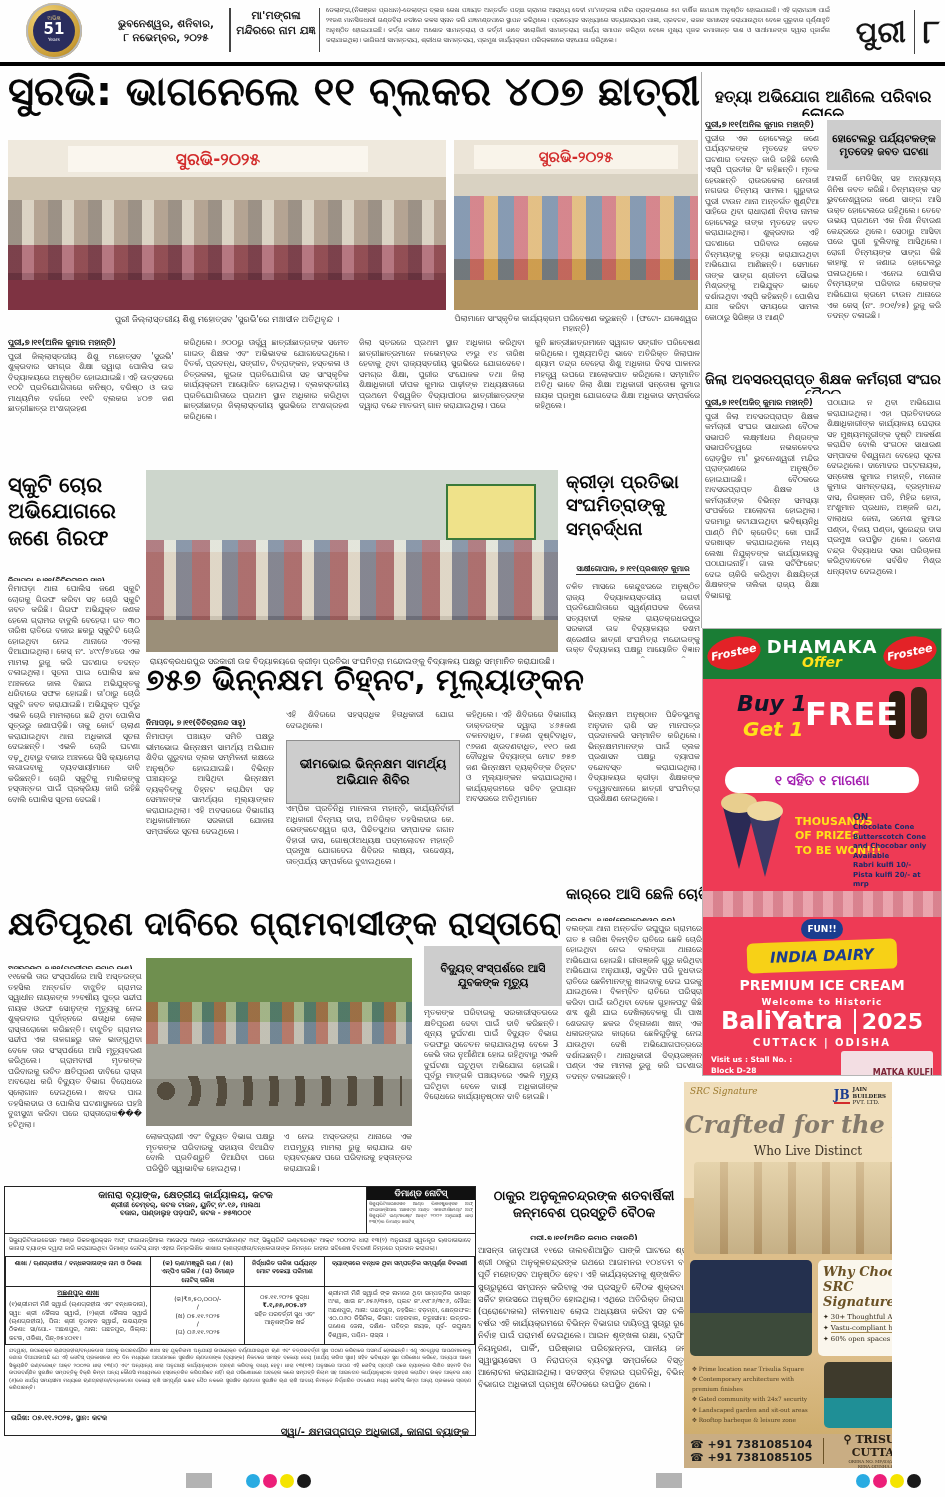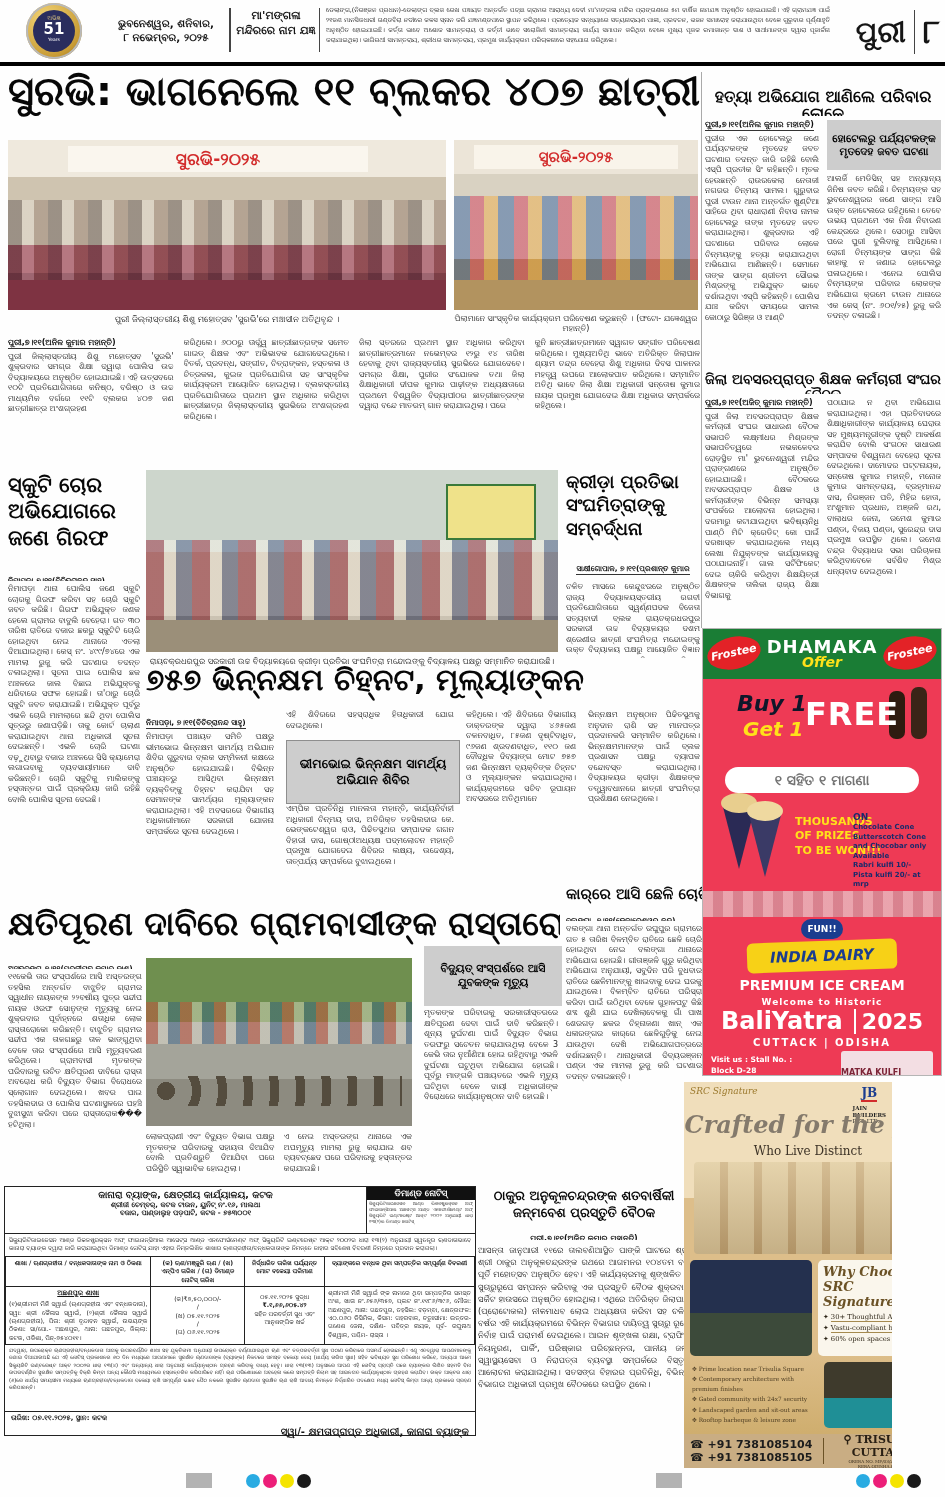--- a/index.html
+++ b/index.html
@@ -214,21 +214,21 @@
       <div style="position:absolute;left:4px;top:8px;width:54px;height:32px;background:#e32227;border-radius:50%;transform:rotate(-12deg);color:#fff;font-style:italic;font-weight:700;font-size:11px;text-align:center;line-height:32px;">Frostee</div>
       <div style="position:absolute;right:4px;top:8px;width:54px;height:32px;background:#e32227;border-radius:50%;transform:rotate(-12deg);color:#fff;font-style:italic;font-weight:700;font-size:11px;text-align:center;line-height:32px;">Frostee</div>
       <div class="c b" style="color:#fff;font-size:18px;padding-top:7px;letter-spacing:1px;">DHAMAKA</div>
       <div class="c b" style="color:#ffe11a;font-size:14px;font-style:italic;margin-top:-3px;">Offer</div>
     </div>
     <div style="position:absolute;right:14px;top:58px;width:16px;height:52px;background:#3a2417;border-radius:7px;"></div>
     <div style="position:absolute;right:36px;top:62px;width:16px;height:48px;background:#2e1b10;border-radius:7px;"></div>
     <div class="b" style="position:absolute;left:34px;top:62px;color:#0f172a;font-size:22px;font-style:italic;">Buy 1</div>
     <div class="b" style="position:absolute;left:40px;top:88px;color:#ffe11a;font-size:20px;font-style:italic;">Get 1</div>
     <div class="b" style="position:absolute;left:102px;top:66px;color:#fff;font-size:32px;letter-spacing:1px;">FREE</div>
-    <div class="c b" style="position:absolute;left:22px;top:138px;width:194px;height:26px;background:#fff;border-radius:13px;color:#737373;font-size:14px;line-height:26px;">୧ ସହିତ ୧ ମାଗଣା</div>
+    <div class="c b" style="position:absolute;left:22px;top:138px;width:194px;height:26px;background:#fff;border-radius:13px;color:#a21caf;font-size:14px;line-height:26px;">୧ ସହିତ ୧ ମାଗଣା</div>
     <div style="position:absolute;left:20px;top:178px;width:0;height:0;border-left:16px solid transparent;border-right:16px solid transparent;border-top:62px solid #2a2a55;"></div>
     <div style="position:absolute;left:46px;top:186px;width:0;height:0;border-left:16px solid transparent;border-right:16px solid transparent;border-top:62px solid #3a3a66;"></div>
     <div style="position:absolute;left:18px;top:164px;width:36px;height:20px;background:#e8ce8e;border-radius:50%;"></div>
     <div style="position:absolute;left:44px;top:172px;width:36px;height:20px;background:#efd9a0;border-radius:50%;"></div>
     <div class="b" style="position:absolute;left:92px;top:186px;color:#ffe11a;font-size:11px;line-height:1.3;">
       <div>THOUSANDS</div>
       <div>OF PRIZES</div>
       <div>TO BE WON!!!</div>
     </div>
     <div style="position:absolute;left:150px;top:182px;width:84px;color:#1b2a6b;font-weight:700;font-size:7px;line-height:1.35;">
@@ -248,27 +248,27 @@
     <div style="position:absolute;left:0;top:378px;width:238px;text-align:center;color:#fff;">
       <span class="b" style="font-size:24px;">BaliYatra</span>
       <span class="b" style="font-size:22px;border-left:2px solid #fff;padding-left:6px;margin-left:6px;text-align:right;">2025</span>
     </div>
     <div class="c b" style="position:absolute;left:0;top:408px;width:238px;color:#fff;font-size:10px;letter-spacing:2px;">CUTTACK | ODISHA</div>
     <div style="position:absolute;left:8px;top:426px;color:#fff;font-weight:700;font-size:7.5px;line-height:1.4;">
       <div>Visit us : Stall No. :</div>
       <div>Block D-28</div>
 
     </div>
-    <div style="position:absolute;right:8px;top:422px;width:92px;height:44px;background:#f3dee3;border-radius:3px;color:#7c2436;font-weight:700;font-size:8px;text-align:left;line-height:44px;">MATKA KULFI</div>
+    <div style="position:absolute;right:8px;top:422px;width:92px;height:44px;background:#f3dee3;border-radius:3px;color:#7c2436;font-weight:700;font-size:8px;text-align:right;line-height:44px;">MATKA KULFI</div>
 
   </div>
 
   <div class="abs clip serif" style="left:684px;top:1082px;width:208px;height:386px;background:linear-gradient(180deg,#f0debb 0 30%,#ddbe8a 30% 70%,#c9a763 100%);">
     <div style="position:absolute;left:6px;top:4px;color:#9c7a2e;font-style:italic;font-size:9px;">SRC Signature</div>
-    <div style="position:absolute;right:6px;top:4px;text-align:left;display:flex;gap:3px;align-items:center;flex-direction:column;">
+    <div style="position:absolute;right:6px;top:4px;text-align:left;display:flex;gap:3px;align-items:center;">
       <span class="b" style="color:#1b3d8f;font-size:12px;border-bottom:2px solid #d22c2c;">JB</span>
       <span style="font-size:5.5px;color:#222;line-height:1.2;">
         <span class="b">JAIN</span><br>
         <span class="b">BUILDERS</span><br>
         <span>PVT. LTD.</span>
       </span>
     </div>
     <div class="c" style="position:absolute;left:0;top:28px;width:256px;font-style:italic;font-weight:700;font-size:24px;color:#847a6c;">Crafted for the few</div>
     <div style="position:absolute;right:30px;top:62px;font-size:12px;color:#3c3226;">Who Live Distinct</div>
     <div style="position:absolute;left:10px;top:80px;width:236px;height:92px;background:linear-gradient(180deg,rgba(255,244,214,.35),rgba(90,70,40,.15)),repeating-linear-gradient(90deg,#d8c296 0 26px,#bfa070 26px 34px),linear-gradient(180deg,#e8d3a6,#a8854e);border-radius:4px;"></div>

